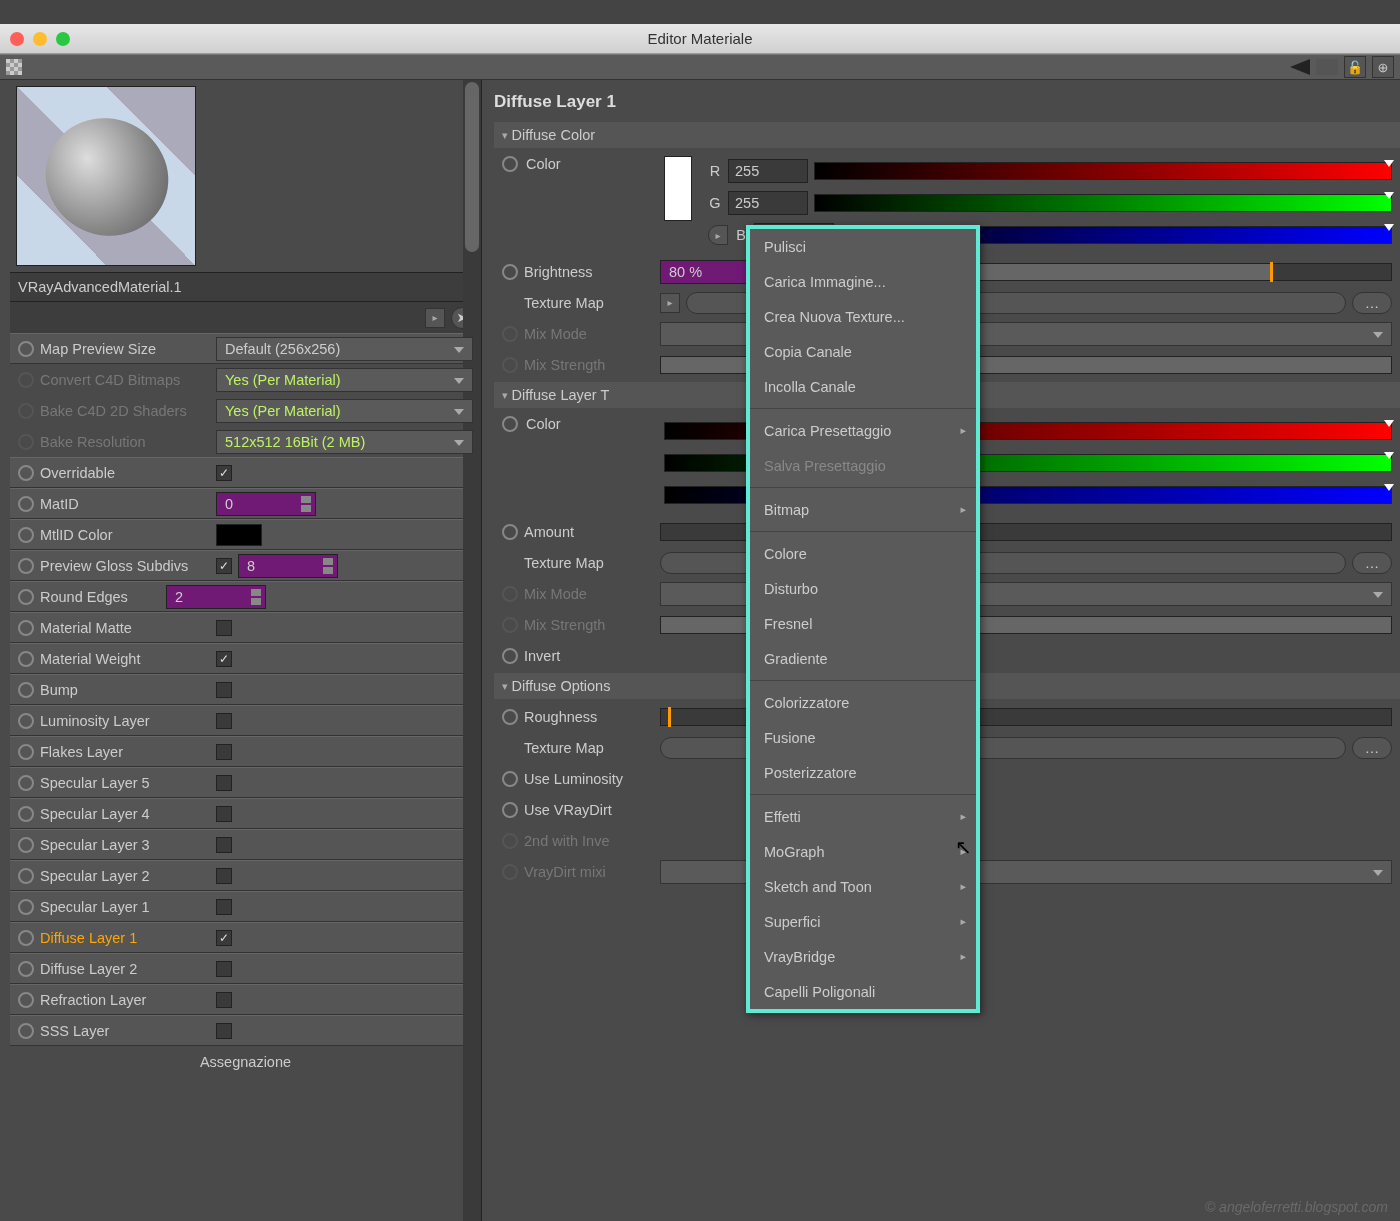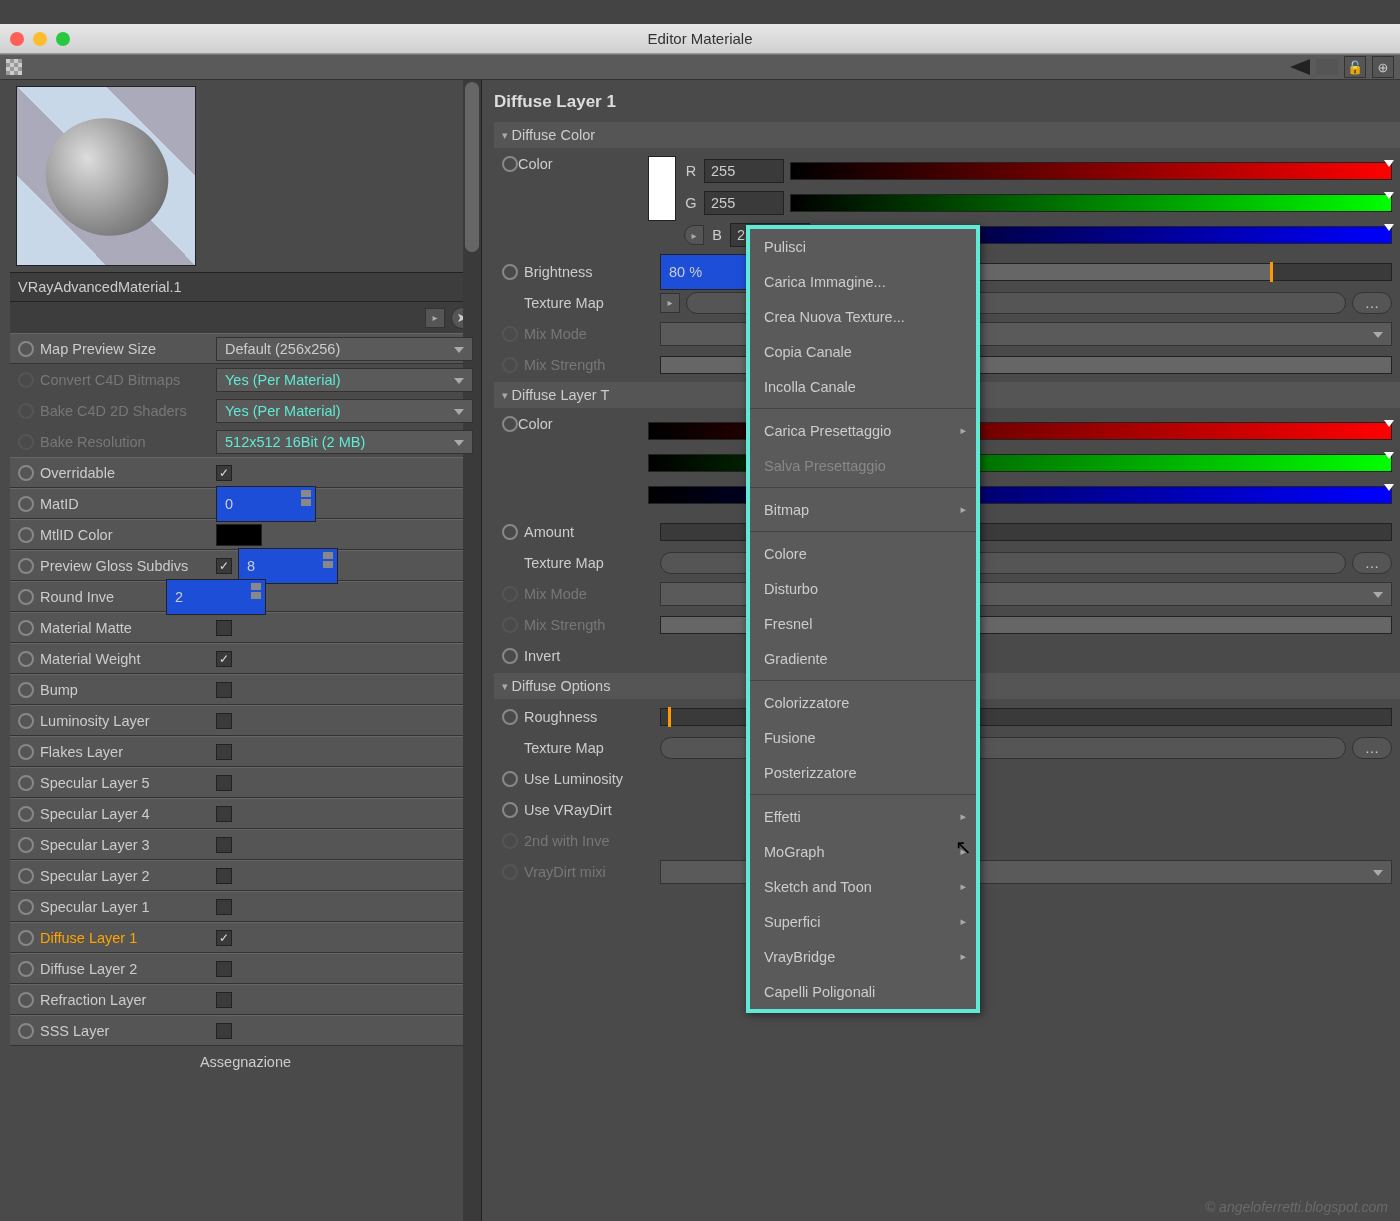--- a/index.html
+++ b/index.html
@@ -25,22 +25,22 @@
 .namebar{background:#3d3d3d;padding:6px 8px;border-top:1px solid #222;border-bottom:1px solid #222;}
 .row{display:flex;align-items:center;height:31px;padding:0 8px;gap:6px;}
 .sec{background:#555;border-top:1px solid #666;border-bottom:1px solid #333;}
 .radio{width:16px;height:16px;border-radius:50%;border:2px solid #888;flex-shrink:0;}
 .radio.dis{border-color:#555;}
 .label{flex:0 0 170px;white-space:nowrap;overflow:hidden;}
 .label.dis{color:#777;}
 .label.active{color:#ffa500;}
 .select{background:#5a5a5a;border:1px solid #333;height:24px;flex:1;padding:0 8px;display:flex;align-items:center;position:relative;min-width:0;}
 .select::after{content:"";position:absolute;right:8px;top:9px;border-left:5px solid transparent;border-right:5px solid transparent;border-top:6px solid #aaa;}
-.select.dis{color:#5eead4;}
-.numbox{background:#1d4ed8;border:1px solid #222;height:36px;width:100px;padding:0 8px;display:flex;align-items:center;position:relative;}
+.select.dis{color:#bef264;}
+.numbox{background:#701a75;border:1px solid #222;height:24px;width:100px;padding:0 8px;display:flex;align-items:center;position:relative;}
 .numbox::after{content:"";position:absolute;right:4px;top:3px;width:10px;height:16px;background:linear-gradient(#888 45%,transparent 45%,transparent 55%,#888 55%);}
 .swatch{width:46px;height:22px;background:#000;border:1px solid #222;}
 .check{width:16px;height:16px;border:1px solid #222;background:#3a3a3a;display:flex;align-items:center;justify-content:center;}
 .check.on::after{content:"✓";color:#ddd;font-size:12px;}
 .right-pad{padding-left:12px;padding-top:8px;}
 .section-title{font-weight:bold;font-size:17px;color:#ddd;padding:4px 0 8px 0;}
 .section-head{background:#555;height:26px;display:flex;align-items:center;padding:0 8px;margin:2px 0;}
 .section-head::before{content:"▾";margin-right:4px;color:#aaa;font-size:11px;}
 .rlabel{flex:0 0 130px;white-space:nowrap;overflow:hidden;}
 .rlabel.dis{color:#777;}
@@ -54,21 +54,21 @@
 .bar.green{background:linear-gradient(90deg,#000,#0f0);}
 .bar.blue{background:linear-gradient(90deg,#000,#00f);}
 .bar .marker{position:absolute;right:-3px;top:-3px;width:0;height:0;border-left:5px solid transparent;border-right:5px solid transparent;border-top:7px solid #fff;}
 .slider{flex:1;height:18px;background:#3a3a3a;border:1px solid #222;position:relative;}
 .slider .fill{position:absolute;left:0;top:0;bottom:0;background:#666;}
 .slider .tick{position:absolute;top:-2px;bottom:-2px;width:3px;background:#f90;}
 .tri-btn{width:20px;height:20px;background:#555;border:1px solid #333;display:flex;align-items:center;justify-content:center;}
 .tri-btn::after{content:"▸";font-size:10px;color:#aaa;}
 .pill{flex:1;height:22px;background:#555;border:1px solid #333;border-radius:11px;}
 .dots-btn{width:40px;height:22px;background:#555;border:1px solid #333;border-radius:11px;display:flex;align-items:center;justify-content:center;}
-.picker-row{display:flex;align-items:flex-start;padding:6px 8px;gap:0;}
+.picker-row{display:flex;align-items:flex-start;padding:6px 8px;gap:8px;}
 .context-menu{position:absolute;left:746px;top:225px;width:234px;background:#5a5a5a;border:4px solid #5eead4;box-shadow:2px 2px 8px rgba(0,0,0,0.5);z-index:10;}
 .menu-item{height:35px;display:flex;align-items:center;padding:0 14px;position:relative;}
 .menu-item.disabled{color:#888;}
 .menu-item.hover{background:#ccc;color:#222;}
 .menu-item.sub::after{content:"▸";position:absolute;right:10px;color:#aaa;font-size:11px;}
 .menu-sep{height:1px;background:#444;margin:4px 0;}
 .cursor{position:absolute;left:955px;top:835px;z-index:20;font-size:20px;color:#000;}
 .scrollbar{position:absolute;right:0;top:0;bottom:0;width:18px;background:#3a3a3a;}
 .scrollbar .thumb{position:absolute;left:2px;right:2px;top:2px;height:170px;background:#666;border-radius:7px;}
 .icon-btn{width:22px;height:22px;background:#555;border:1px solid #333;display:flex;align-items:center;justify-content:center;font-size:13px;}
@@ -151,21 +151,21 @@
 
       <div class="row sec">
         <span class="radio"></span>
         <span class="label">Preview Gloss Subdivs</span>
         <span class="check on"></span>
         <div class="numbox">8</div>
       </div>
 
       <div class="row sec">
         <span class="radio"></span>
-        <span class="label" style="flex:0 0 120px">Round Inve</span>
+        <span class="label" style="flex:0 0 120px">Round Edges</span>
         <div class="numbox">2</div>
       </div>
 
       <div id="channels">
           <div class="row sec">
             <span class="radio"></span>
             <span class="label">Material Matte</span>
             <span class="check"></span>
           </div>
           <div class="row sec">

